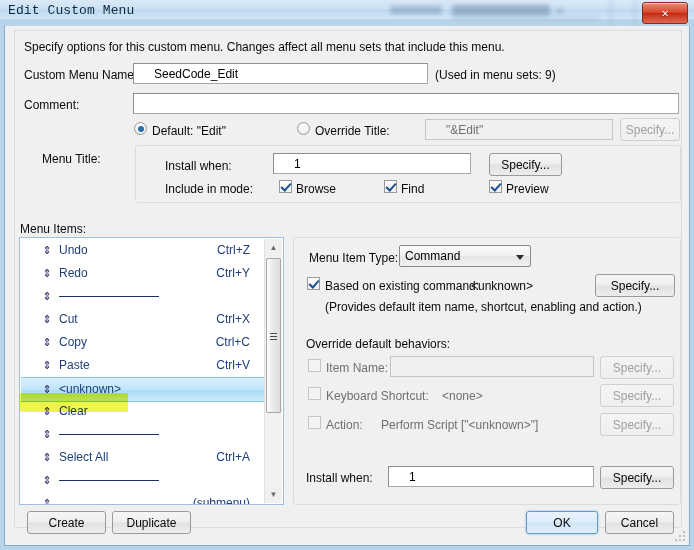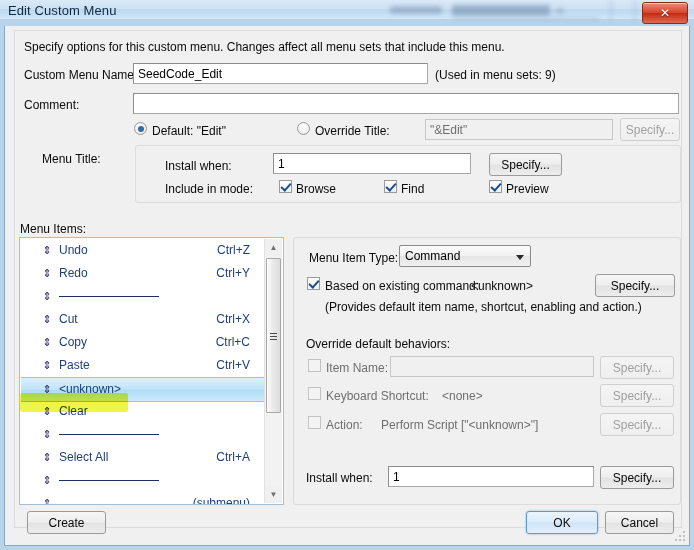--- a/index.html
+++ b/index.html
@@ -8,20 +8,21 @@
     font-family:"Liberation Sans","DejaVu Sans",sans-serif;
     font-size:12px;color:#0a0a0a;
     background:#b8d4ea;
   }
   #root{position:relative;width:694px;height:550px;}
 
   
   .titlebar{
     position:absolute;left:0;top:0;width:694px;height:19px;
     background:linear-gradient(to bottom,#d9e9f7 0%,#cde1f4 45%,#bed8f0 52%,#d2e6f8 100%);
+    font-family:Liberation Mono, monospace;
   }
   .title-text{
     position:absolute;left:8px;top:3px;font-size:13px;color:#0c2a42;
     letter-spacing:.1px;white-space:nowrap;
   }
   
   .ghost{position:absolute;border-radius:2px;filter:blur(2px);opacity:.55;}
   .g1{left:390px;top:6px;width:52px;height:8px;background:#7e98b4;}
   .g2{left:452px;top:5px;width:98px;height:11px;background:#6e8aa8;}
   .g3{left:452px;top:17px;width:148px;height:4px;background:#a9c2da;}
@@ -56,21 +57,21 @@
   }
 
   .lbl{position:absolute;white-space:nowrap;font-size:12px;color:#0a0a0a;}
 
   
   .tf{
     position:absolute;box-sizing:border-box;
     background:#fff;border:1px solid #a7a7a7;
     border-top-color:#8e8e8e;border-left-color:#8e8e8e;
     font-family:"Liberation Sans","DejaVu Sans",sans-serif;font-size:12px;
-    color:#000;padding:0 4px;line-height:19px;height:21px;
+    color:#000;padding:0 20px;line-height:19px;height:21px;
   }
   .tf.disabled{background:#f0f0f0;border-color:#c6c6c6;color:#8b8b8b;}
   .tf.ro{background:#f0f0f0;border-color:#c6c6c6;color:#6f6f6f;}
 
   
   .btn{
     position:absolute;box-sizing:border-box;
     background:linear-gradient(to bottom,#f6f6f6 0%,#eee 48%,#e2e2e2 52%,#ededed 100%);
     border:1px solid #9a9a9a;border-radius:3px;
     font-family:"Liberation Sans","DejaVu Sans",sans-serif;font-size:12px;color:#0a0a0a;
@@ -304,20 +305,21 @@
     <div class="cb dis" style="left:303px;top:390px;"></div>
     <div class="lbl grey" style="left:321px;top:392px;">Action:</div>
     <div class="lbl grey" style="left:376px;top:392px;">Perform Script ["&lt;unknown&gt;"]</div>
     <div class="btn dis" style="left:595px;top:387px;width:74px;">Specify...</div>
 
     <div class="lbl" style="left:301px;top:445px;">Install when:</div>
     <input class="tf" style="left: 383px; top: 440px; width: 206px;" value="1">
     <div class="btn" style="left:595px;top:440px;width:74px;">Specify...</div>
 
     <div class="btn" style="left:22px;top:485px;width:79px;">Create</div>
+    <div class="btn" style="left:107px;top:485px;width:79px;">Duplicate</div>
     <div class="btn def" style="left:521px;top:485px;width:72px;">OK</div>
     <div class="btn" style="left:600px;top:485px;width:69px;">Cancel</div>
 
     <div class="grip-corner">
       <i style="left:9px;top:0;"></i>
       <i style="left:5px;top:4px;"></i>
         <i style="left:9px;top:4px;"></i>
       <i style="left:1px;top:8px;"></i>
         <i style="left:5px;top:8px;"></i>
         <i style="left:9px;top:8px;"></i>

